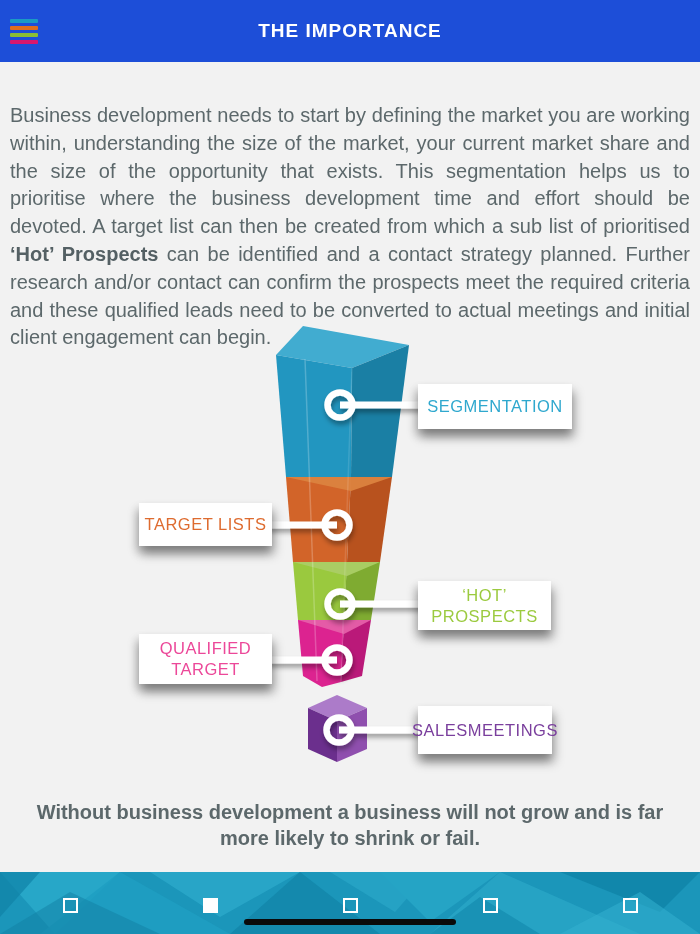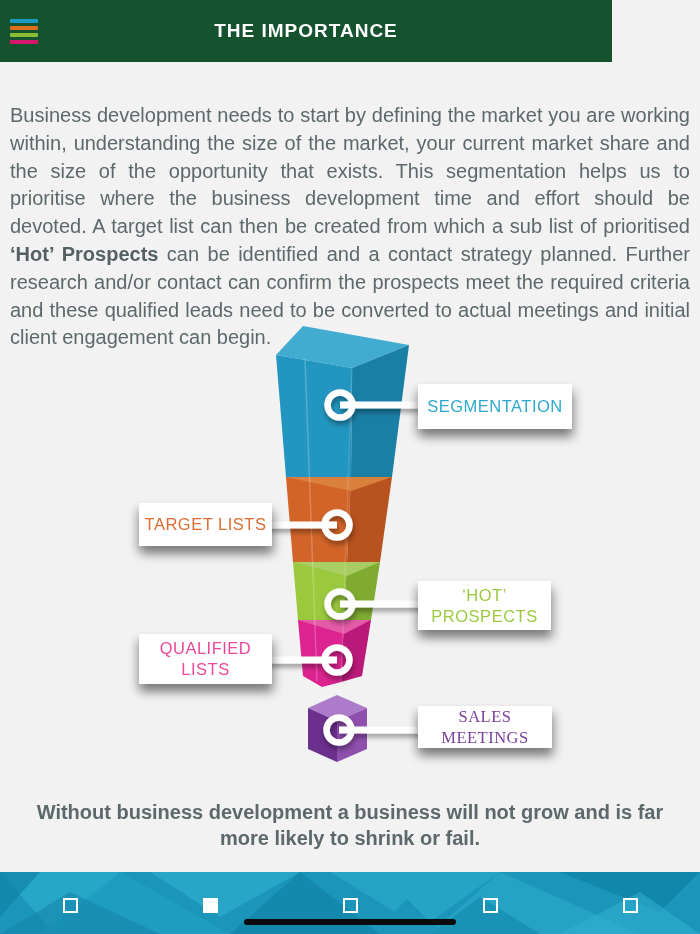--- a/index.html
+++ b/index.html
@@ -3,21 +3,21 @@
 <meta charset="utf-8">
 <style>
   html,body{margin:0;padding:0;background:#444;}
   .page{
     position:relative;width:700px;height:934px;overflow:hidden;
     background:#F2F2F2;font-family:"Liberation Sans",sans-serif;
     margin:0 auto;
   }
   
   .header{
-    position:absolute;top:0;left:0;width:612px;height:62px;background:#14532d;
+    position:absolute;top:0;left:0;width:700px;height:62px;background:#1d4ed8;
   }
   .menu-btn{position:absolute;left:10px;top:19px;width:28px;height:26px;cursor:pointer;}
   .menu-btn .bar{display:block;width:28px;height:4px;margin-bottom:3px;border-radius:1px;}
   .bar1{background:#1B9AC4;} .bar2{background:#DF6E1E;} .bar3{background:#8ABD35;} .bar4{background:#D6176E;}
   .header-title{
     position:absolute;left:0;right:0;top:0;height:62px;display:flex;align-items:center;justify-content:center;
     color:#fff;font-size:19px;font-weight:bold;letter-spacing:1px;
   }
   
   .intro{
@@ -31,21 +31,21 @@
   .label-box{
     position:absolute;background:#fff;display:flex;align-items:center;justify-content:center;
     text-align:center;font-size:16.5px;letter-spacing:.5px;line-height:21px;
     box-shadow:2px 8px 10px rgba(0,0,0,0.38), -3px 6px 9px rgba(0,0,0,0.18);
   }
   .label-box span{display:block;}
   .lb-seg {left:418px;top:384px;width:154px;height:45px;color:#2FA8CE;}
   .lb-tgt {left:139px;top:503px;width:133px;height:43px;color:#DE6B2F;}
   .lb-hot {left:418px;top:581px;width:133px;height:49px;color:#9BCA3F;flex-direction:column;}
   .lb-qua {left:139px;top:634px;width:133px;height:50px;color:#ec4899;flex-direction:column;}
-  .lb-sal {left:418px;top:706px;width:134px;height:42px;color:#7A3F9D;flex-direction:column;font-family:Liberation Serif, serif;}
+  .lb-sal {left:418px;top:706px;width:134px;height:48px;color:#7A3F9D;flex-direction:row;}
   
   .statement{
     position:absolute;top:799px;left:0;width:700px;box-sizing:border-box;padding:0 30px;
     text-align:center;font-weight:bold;color:#5C686B;font-size:20px;line-height:26px;
   }
   
   .footer{position:absolute;top:872px;left:0;width:700px;height:62px;overflow:hidden;}
   .footer svg{position:absolute;top:0;left:0;}
   .page-dots{position:absolute;top:0;left:0;width:700px;height:62px;}
   .dot{
@@ -133,21 +133,21 @@
   </div>
   <div class="label-box lb-hot">
     <span>‘HOT’</span>
     <span>PROSPECTS</span>
   </div>
   <div class="label-box lb-tgt">
     <span>TARGET LISTS</span>
   </div>
   <div class="label-box lb-qua">
     <span>QUALIFIED</span>
-    <span>LISTS</span>
+    <span>TARGET</span>
   </div>
   <div class="label-box lb-sal">
     <span>SALES</span>
     <span>MEETINGS</span>
   </div>
 
   <div class="statement">Without business development a business will not grow and is far more likely to shrink or fail.</div>
 
   <div class="footer">
     <svg width="700" height="62" viewBox="0 0 700 62">

